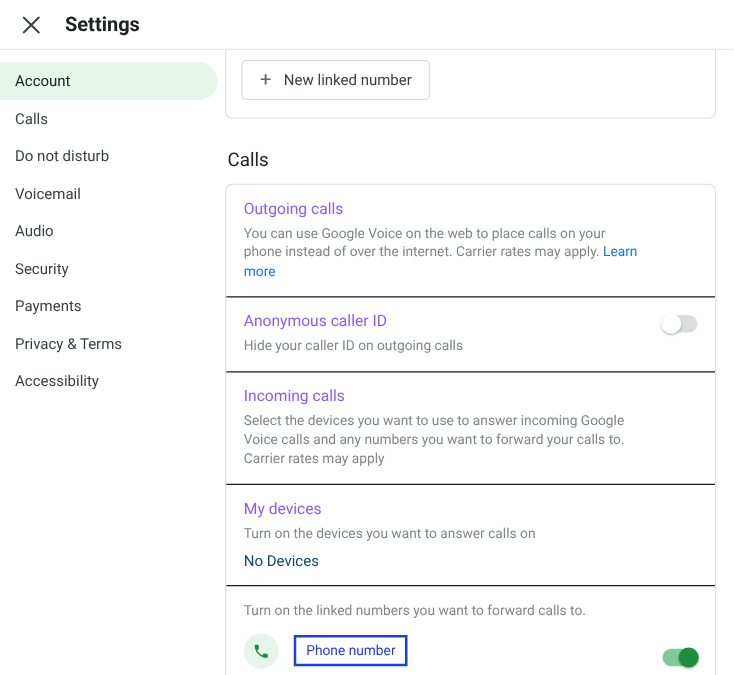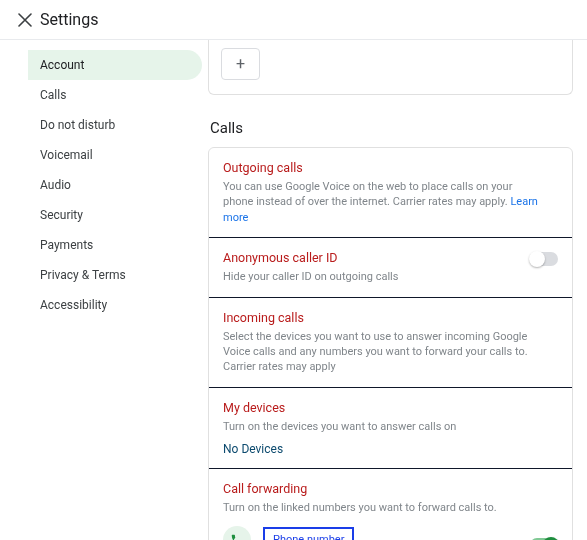--- a/index.html
+++ b/index.html
@@ -22,27 +22,26 @@
 .close-x {
   width: 18px;
   height: 18px;
   cursor: pointer;
   display: flex;
   align-items: center;
   justify-content: center;
 }
 .page-title {
   font-size: 16px;
-  font-weight: 400;
-  margin-left: 6px;
+  font-weight: 700;
+  margin-left: 18px;
 }
 .layout {
   display: flex;
   height: calc(540px - 40px);
-  padding-left: 28px;
 }
 .sidebar {
   width: 180px;
   padding-top: 10px;
 }
 .nav-item {
   padding: 8px 16px 8px 12px;
   font-size: 12px;
   color: #3c4043;
   border-top-right-radius: 20px;
@@ -94,21 +93,21 @@
   overflow: hidden;
 }
 .block {
   padding: 12px 14px;
   border-top: 1px solid #0f172a;
   position: relative;
 }
 .block:first-child { border-top: none; }
 .opt-title {
   font-size: 12.5px;
-  color: #b91c1c;
+  color: #8b5cf6;
   margin-bottom: 4px;
 }
 .opt-desc {
   font-size: 11px;
   color: #80868b;
   line-height: 1.4;
   max-width: 320px;
 }
 .learn-more {
   color: #1a73e8;
@@ -211,20 +210,21 @@
     <div class="nav-item">Payments</div>
     <div class="nav-item">Privacy &amp; Terms</div>
     <div class="nav-item">Accessibility</div>
   </div>
 
   <div class="main">
 
     <div class="new-linked-wrap">
       <div class="new-linked-btn">
         <span class="plus">+</span>
+        <span>New linked number</span>
       </div>
     </div>
 
     <div class="section-heading">Calls</div>
 
     <div class="card">
 
       <div class="block">
         <div class="opt-title">Outgoing calls</div>
         <div class="opt-desc">
@@ -244,21 +244,20 @@
         <div class="opt-desc">Select the devices you want to use to answer incoming Google Voice calls and any numbers you want to forward your calls to. Carrier rates may apply</div>
       </div>
 
       <div class="block">
         <div class="opt-title">My devices</div>
         <div class="opt-desc">Turn on the devices you want to answer calls on</div>
         <div class="subval">No Devices</div>
       </div>
 
       <div class="block">
-        <div class="opt-title">Call forwarding</div>
         <div class="opt-desc">Turn on the linked numbers you want to forward calls to.</div>
         <div class="fwd-row">
           <div class="phone-circle">
             <svg width="14" height="14" viewBox="0 0 24 24">
                 <path fill="#1e8e3e" d="M6.6 10.8c1.4 2.8 3.8 5.1 6.6 6.6l2.2-2.2c.3-.3.7-.4 1-.2 1.1.4 2.3.6 3.6.6.6 0 1 .4 1 1V20c0 .6-.4 1-1 1C10.6 21 3 13.4 3 4c0-.6.4-1 1-1h3.4c.6 0 1 .4 1 1 0 1.3.2 2.5.6 3.6.1.3 0 .8-.2 1l-2.2 2.2z"></path>
               </svg>
           </div>
           <div class="boxed-input">Phone number</div>
         </div>
         <div class="toggle-inline"></div>

